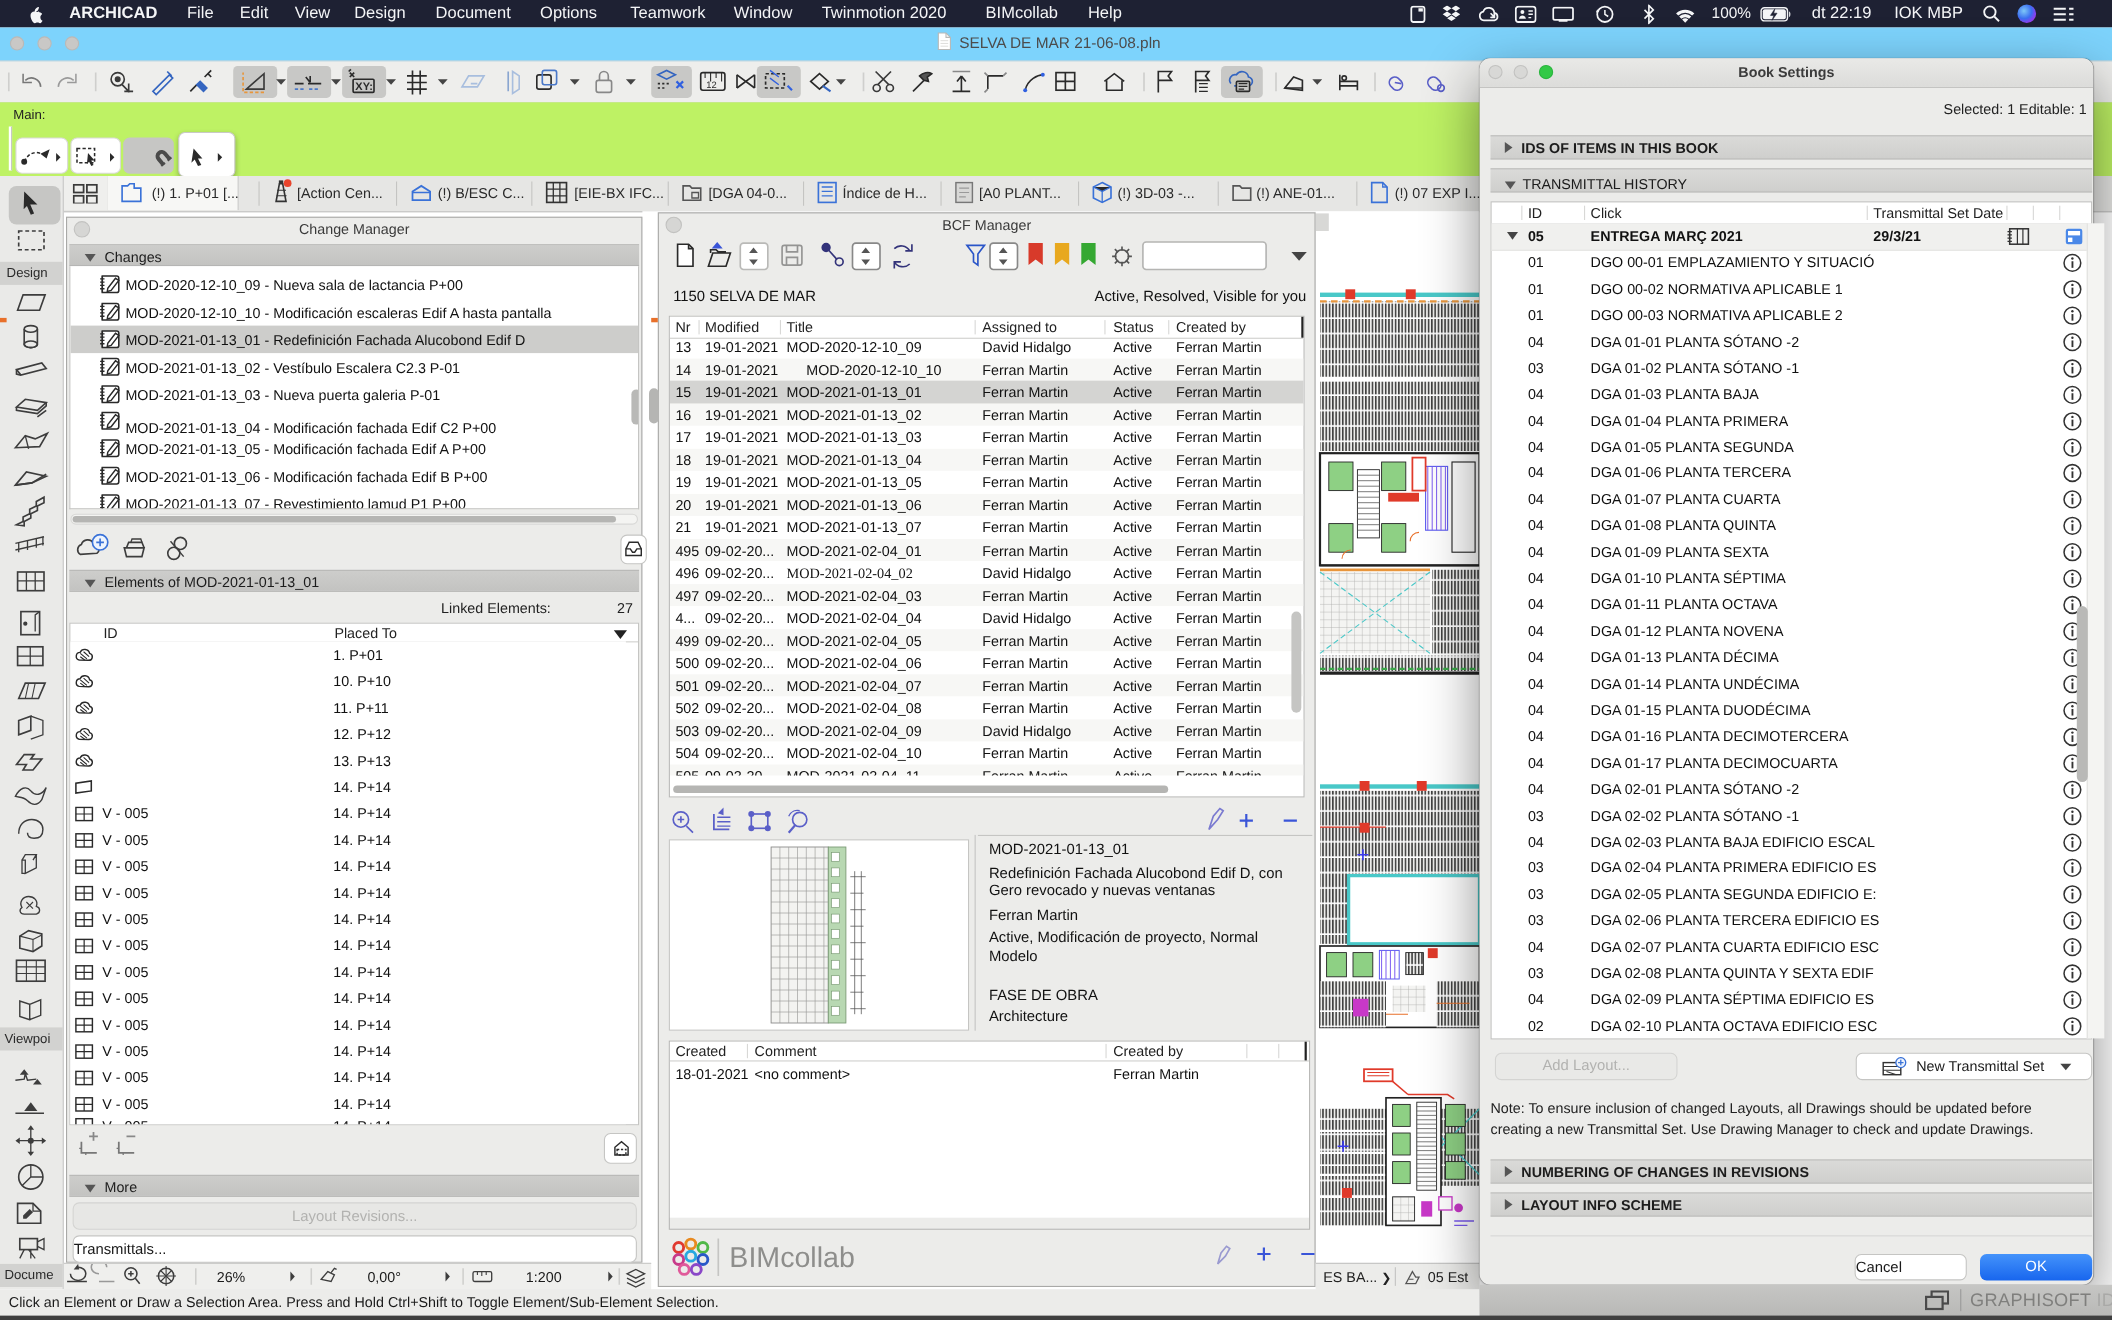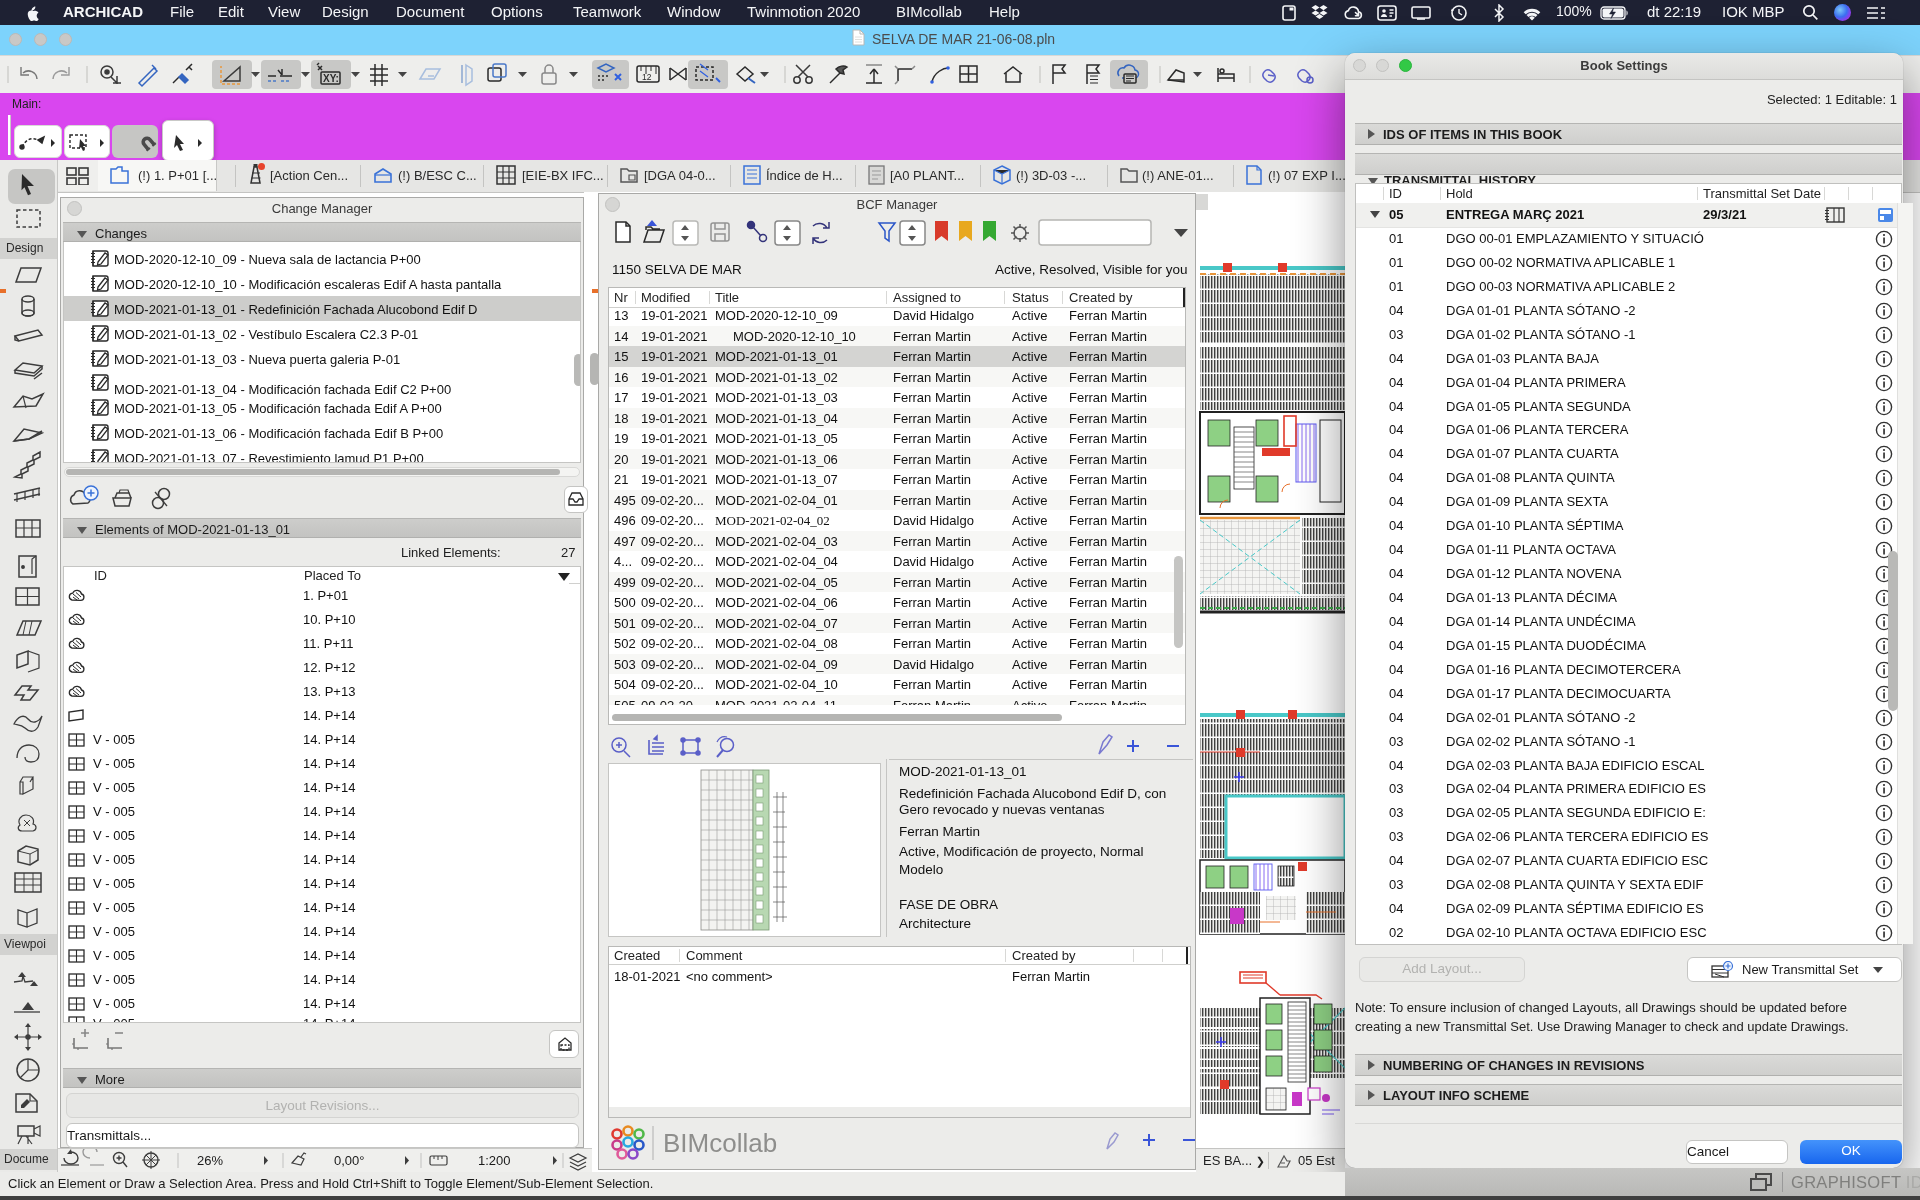--- a/index.html
+++ b/index.html
@@ -8,21 +8,21 @@
   .txt{position:absolute;white-space:nowrap;}
   
   #menubar{left:0;top:0;width:1920px;height:25px;background:#1e2133;color:#f4f5f7;font-size:15px;}
   .mi{position:absolute;top:3px;}
   
   #titlebar{left:0;top:25px;width:1920px;height:30px;background:#7dd3fc;border-bottom:1px solid #d8d8d6;}
   .tl{position:absolute;top:8px;width:13px;height:13px;border-radius:50%;background:#c9c8c6;border:1px solid #bab9b7;box-sizing:border-box;}
   
   #toolbar{left:0;top:56px;width:1920px;height:37px;background:#eeeeec;border-bottom:1px solid #cfcfcd;}
   
-  #row2{left:0;top:93px;width:1920px;height:67px;background:#d946ef;}
+  #row2{left:0;top:93px;width:1920px;height:67px;background:#bef264;}
   .wbtn{position:absolute;background:#fff;border:1px solid #d9d9d7;border-radius:6px;box-sizing:border-box;}
   
   #tabbar{left:0;top:160px;width:1920px;height:32px;background:#e6e6e4;border-bottom:1px solid #c4c4c2;}
   
   #toolbox{left:0;top:160px;width:58px;height:1012px;background:#eaeae8;border-right:1px solid #c8c8c6;box-sizing:border-box;}
   .tbxlabel{position:absolute;font-size:12px;color:#2a2a2a;}
   
   .panel{position:absolute;background:#ececea;border:1px solid #a9a9a7;box-sizing:border-box;}
   .ptitle{position:absolute;text-align:center;font-size:13px;color:#3a3a3a;}
   .secbar{position:absolute;background:linear-gradient(#cdcdcb,#c3c3c1);border-top:1px solid #b5b5b3;border-bottom:1px solid #b0b0ae;box-sizing:border-box;font-size:13px;color:#1c1c1c;}
@@ -1056,26 +1056,26 @@
   <div class="abs" style="left:0;top:0;width:558px;height:26px;background:linear-gradient(#e9e9e7,#dcdcda);border-bottom:1px solid #c4c4c2;border-radius:10px 10px 0 0;"></div>
   <div class="abs" style="left:2px;top:6px;width:13px;height:13px;border-radius:50%;background:#d8d8d6;border:1px solid #c2c2c0;box-sizing:border-box;margin-left:6px;"></div>
   <div class="abs" style="left:25px;top:6px;width:13px;height:13px;border-radius:50%;background:#d8d8d6;border:1px solid #c2c2c0;box-sizing:border-box;margin-left:6px;"></div>
   <div class="abs" style="left:48px;top:6px;width:13px;height:13px;border-radius:50%;background:#32c946;border:1px solid #2ab53e;box-sizing:border-box;margin-left:6px;"></div>
   <div class="ptitle" style="left:0;top:5px;width:558px;font-weight:bold;color:#3c3c3c;">Book Settings</div>
   <div class="row" style="right:6px;top:39px;color:#222;">Selected: 1 Editable: 1</div>
   <div class="secbar" style="left:10px;top:70px;width:547px;height:22px;background:linear-gradient(#dadad8,#cfcfcd);">
       <span style="position:absolute;left:13px;top:3px;font-weight:bold;"><span class="tri-r"></span>IDS OF ITEMS IN THIS BOOK</span>
     </div>
   <div class="secbar" style="left:10px;top:100px;width:547px;height:22px;background:linear-gradient(#dadad8,#cfcfcd);">
-      <span style="position:absolute;left:13px;top:19px;font-weight:bold;"><span class="tri-d" style="margin-right:6px;"></span>TRANSMITTAL HISTORY</span>
+      <span style="position:absolute;left:13px;top:6px;font-weight:normal;"><span class="tri-d" style="margin-right:6px;"></span>TRANSMITTAL HISTORY</span>
     </div>
   <div class="abs" style="left:10px;top:130px;width:547px;height:762px;background:#fff;border:1px solid #c0c0be;box-sizing:border-box;font-size:13px;">
     <div class="abs" style="left:0;top:0;width:545px;height:19px;border-bottom:1px solid #d4d4d2;"></div>
     <div class="row" style="left:33px;top:2px;color:#222;">ID</div>
-    <div class="row" style="left:90px;top:2px;color:#222;">Hold</div>
+    <div class="row" style="left:90px;top:2px;color:#222;">Click</div>
     <div class="row" style="left:347px;top:2px;color:#222;">Transmittal Set Date</div>
     <div class="abs" style="left:27px;top:3px;width:1px;height:13px;background:#d8d8d6;"></div>
     <div class="abs" style="left:84px;top:3px;width:1px;height:13px;background:#d8d8d6;"></div>
     <div class="abs" style="left:341px;top:3px;width:1px;height:13px;background:#d8d8d6;"></div>
     <div class="abs" style="left:468px;top:3px;width:1px;height:13px;background:#d8d8d6;"></div>
     <div class="abs" style="left:492px;top:3px;width:1px;height:13px;background:#d8d8d6;"></div>
     <div class="abs" style="left:516px;top:3px;width:1px;height:13px;background:#d8d8d6;"></div>
     <div class="abs" style="left:0;top:19px;width:545px;height:24px;background:#f0f0ee;border-bottom:1px solid #e4e4e2;">
       <div class="abs" style="left:14px;top:8px;width:0;height:0;border-left:5.5px solid transparent;border-right:5.5px solid transparent;border-top:7px solid #444;"></div>
       <span class="row" style="left:33px;top:4px;font-weight:bold;">05</span>

